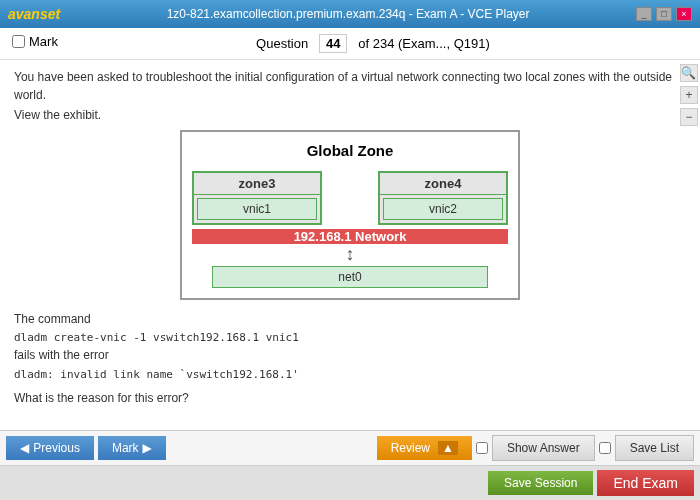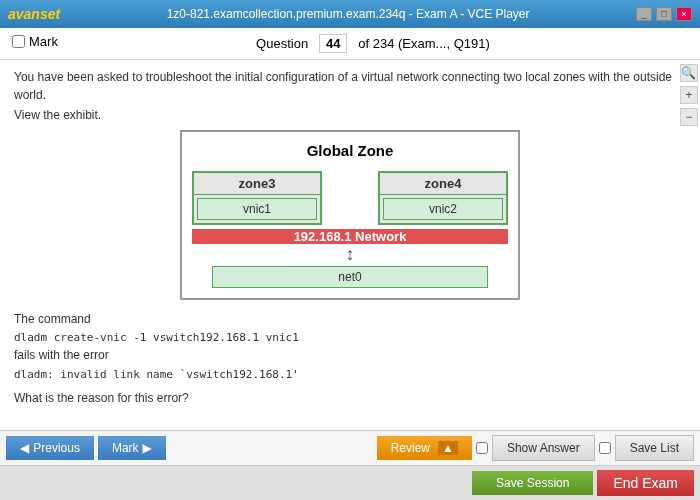--- a/index.html
+++ b/index.html
@@ -280,21 +280,21 @@
       font-size: 12px;
       cursor: pointer;
       display: flex;
       align-items: center;
       gap: 4px;
     }
     .btn-green {
       background: linear-gradient(to bottom, #7db843, #5a9020);
       color: white;
       border: none;
-      padding: 5px 24px;
+      padding: 5px 16px;
       font-size: 12px;
       cursor: pointer;
     }
     .btn-red {
       background: linear-gradient(to bottom, #e05050, #c03030);
       color: white;
       border: none;
       padding: 5px 16px;
       font-size: 14px;
       cursor: pointer;

